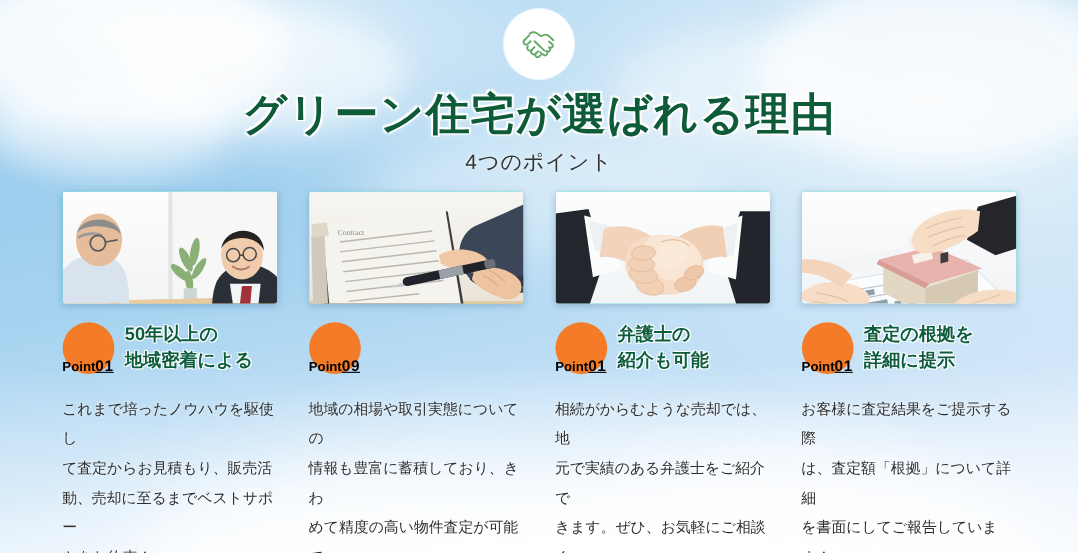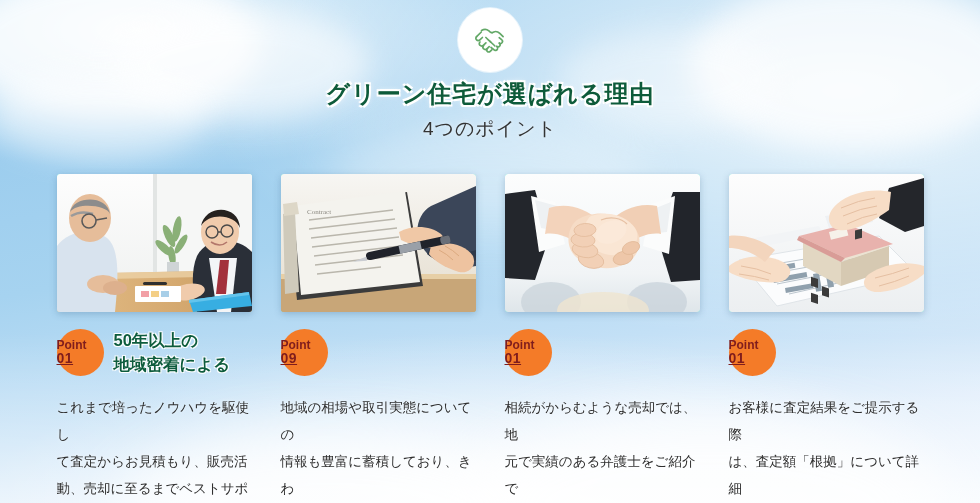--- a/index.html
+++ b/index.html
@@ -31,43 +31,43 @@
   .c8{left:330px;top:120px;width:320px;height:110px;opacity:.30;filter:blur(22px);}
   .haze{position:absolute;left:0;right:0;bottom:0;height:170px;
     background:linear-gradient(to bottom,rgba(255,255,255,0),rgba(255,255,255,.55));}
 
   
   .header{position:absolute;left:0;right:0;top:0;text-align:center;}
   .logo-circle{width:64px;height:64px;margin:8px auto 0;border-radius:50%;
     background:#fff;display:flex;align-items:center;justify-content:center;
     box-shadow:0 0 0 1px rgba(255,255,255,.6);}
   .logo-circle svg{display:block;}
-  .main-title{margin:8px 0 0;font-size:24px;font-weight:bold;line-height:1.2;
+  .main-title{margin:8px 0 0;font-size:40px;font-weight:bold;line-height:1.2;
     color:#0e5b3a;letter-spacing:1px;
     text-shadow:
       -1.6px -1.6px 0 #fff, 1.6px -1.6px 0 #fff,
       -1.6px  1.6px 0 #fff, 1.6px  1.6px 0 #fff,
        0 0 6px rgba(255,255,255,.9);}
   .sub-title{margin:7px 0 0;font-size:19px;color:#333;letter-spacing:1px;
     text-shadow:0 0 5px rgba(255,255,255,.85);}
 
   
   .cards{position:absolute;left:0;right:0;top:174px;display:flex;
     justify-content:center;gap:29px;}
   .card{width:195px;}
 
-  .photo{width:195px;height:138px;border-radius:3px;overflow:hidden;
+  .photo{width:195px;height:102px;border-radius:3px;overflow:hidden;
     position:relative;background:#5eead4;
     box-shadow:0 2px 7px rgba(40,80,120,.26);}
   .photo svg{display:block;width:195px;height:138px;}
 
   .head-row{display:flex;align-items:center;margin-top:17px;gap:10px;}
   .badge{flex:0 0 auto;width:47px;height:47px;border-radius:50%;
-    background:#f47b28;color:#7f1d1d;display:flex;flex-direction:column;
-    align-items:flex-start;justify-content:center;line-height:1.05;}
+    background:#f47b28;color:#000000;display:flex;flex-direction:row;
+    align-items:flex-end;justify-content:center;line-height:1.05;}
   .badge .b-label{font-size:12px;font-weight:bold;}
   .badge .b-num{font-size:14px;font-weight:bold;letter-spacing:.5px;text-decoration:underline;}
   .card-title{font-size:16.5px;font-weight:bold;color:#0d5c3d;line-height:1.4;
     text-shadow:-1px -1px 0 rgba(255,255,255,.9),1px -1px 0 rgba(255,255,255,.9),
       -1px 1px 0 rgba(255,255,255,.9),1px 1px 0 rgba(255,255,255,.9);
     white-space:pre-line;}
   .card-body{margin-top:18px;font-size:13.5px;line-height:2.0;color:#2f2f2f;
     white-space:pre-line;
     text-shadow:0 0 4px rgba(255,255,255,.75);}
 </style>
@@ -292,20 +292,22 @@
             <ellipse cx="126" cy="74" rx="9" ry="6" transform="rotate(-22 126 74)"></ellipse>
           </g>
           <path d="M96 46 C106 42 116 44 122 50" stroke="#e6c0a3" stroke-width="1.2" fill="none"></path>
         </svg>
       </div>
       <div class="head-row">
         <div class="badge">
           <span class="b-label">Point</span>
           <span class="b-num">01</span>
         </div>
+        <div class="card-title">弁護士の
+紹介も可能</div>
       </div>
       <div class="card-body">相続がからむような売却では、地
 元で実績のある弁護士をご紹介で
 きます。ぜひ、お気軽にご相談く
 ださい。</div>
     </div>
 
     <div class="card">
       <div class="photo">
         <svg viewBox="0 0 195 138" preserveAspectRatio="none">
@@ -372,20 +374,22 @@
             <path d="M146 104 q18 -4 34 -10"></path>
               <path d="M150 112 q16 -4 30 -10"></path>
           </g>
         </svg>
       </div>
       <div class="head-row">
         <div class="badge">
           <span class="b-label">Point</span>
           <span class="b-num">01</span>
         </div>
+        <div class="card-title">査定の根拠を
+詳細に提示</div>
       </div>
       <div class="card-body">お客様に査定結果をご提示する際
 は、査定額「根拠」について詳細
 を書面にしてご報告しています！</div>
     </div>
 
   </div>
 </div>
 
 </body></html>

